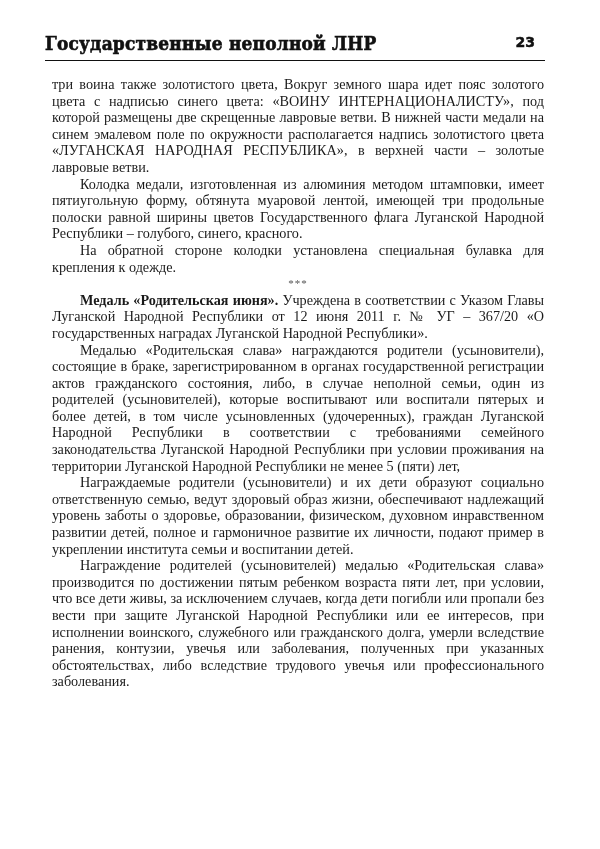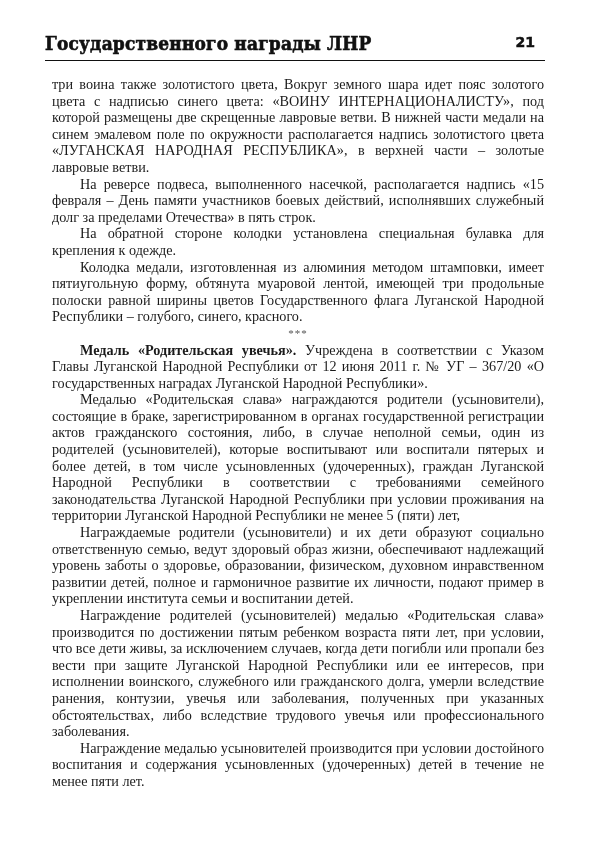--- a/index.html
+++ b/index.html
@@ -71,28 +71,26 @@
       letter-spacing: 1px;
     }
     .bold {
       font-weight: bold;
     }
   </style>
 </head>
 <body>
 
 <div class="page-header">
-  <span class="header-title">Государственного награды ЛНР</span>
-  <span class="header-page-number">21</span>
+  <span class="header-title">Государственные неполной ЛНР</span>
+  <span class="header-page-number">23</span>
 </div>
 
 <div class="body-text">
   <p>три воина также золотистого цвета, Вокруг земного шара идет пояс золотого цвета с надписью синего цвета: «ВОИНУ ИНТЕРНАЦИОНАЛИСТУ», под которой размещены две скрещенные лавровые ветви. В нижней части медали на синем эмалевом поле по окружности располагается надпись золотистого цвета «ЛУГАНСКАЯ НАРОДНАЯ РЕСПУБЛИКА», в верхней части – золотые лавровые ветви.</p>
-  <p class="indent">На реверсе подвеса, выполненного насечкой, располагается надпись «15 февраля – День памяти участников боевых действий, исполнявших служебный долг за пределами Отечества» в пять строк.</p>
+  <p class="indent">Колодка медали, изготовленная из алюминия методом штамповки, имеет пятиугольную форму, обтянута муаровой лентой, имеющей три продольные полоски равной ширины цветов Государственного флага Луганской Народной Республики – голубого, синего, красного.</p>
   <p class="indent">На обратной стороне колодки установлена специальная булавка для крепления к одежде.</p>
-  <p class="indent">Колодка медали, изготовленная из алюминия методом штамповки, имеет пятиугольную форму, обтянута муаровой лентой, имеющей три продольные полоски равной ширины цветов Государственного флага Луганской Народной Республики – голубого, синего, красного.</p>
   <div class="separator">***</div>
-  <p class="indent"><span class="bold">Медаль «Родительская увечья».</span><span> Учреждена в соответствии с Указом Главы Луганской Народной Республики от 12 июня 2011 г. № УГ – 367/20 «О государственных наградах Луганской Народной Республики».</span></p>
+  <p class="indent"><span class="bold">Медаль «Родительская июня».</span><span> Учреждена в соответствии с Указом Главы Луганской Народной Республики от 12 июня 2011 г. № УГ – 367/20 «О государственных наградах Луганской Народной Республики».</span></p>
   <p class="indent">Медалью «Родительская слава» награждаются родители (усыновители), состоящие в браке, зарегистрированном в органах государственной регистрации актов гражданского состояния, либо, в случае неполной семьи, один из родителей (усыновителей), которые воспитывают или воспитали пятерых и более детей, в том числе усыновленных (удочеренных), граждан Луганской Народной Республики в соответствии с требованиями семейного законодательства Луганской Народной Республики при условии проживания на территории Луганской Народной Республики не менее 5 (пяти) лет,</p>
   <p class="indent">Награждаемые родители (усыновители) и их дети образуют социально ответственную семью, ведут здоровый образ жизни, обеспечивают надлежащий уровень заботы о здоровье, образовании, физическом, духовном инравственном развитии детей, полное и гармоничное развитие их личности, подают пример в укреплении института семьи и воспитании детей.</p>
   <p class="indent">Награждение родителей (усыновителей) медалью «Родительская слава» производится по достижении пятым ребенком возраста пяти лет, при условии, что все дети живы, за исключением случаев, когда дети погибли или пропали без вести при защите Луганской Народной Республики или ее интересов, при исполнении воинского, служебного или гражданского долга, умерли вследствие ранения, контузии, увечья или заболевания, полученных при указанных обстоятельствах, либо вследствие трудового увечья или профессионального заболевания.</p>
-  <p class="indent">Награждение медалью усыновителей производится при условии достойного воспитания и содержания усыновленных (удочеренных) детей в течение не менее пяти лет.</p>
 </div>
 
 </body></html>

